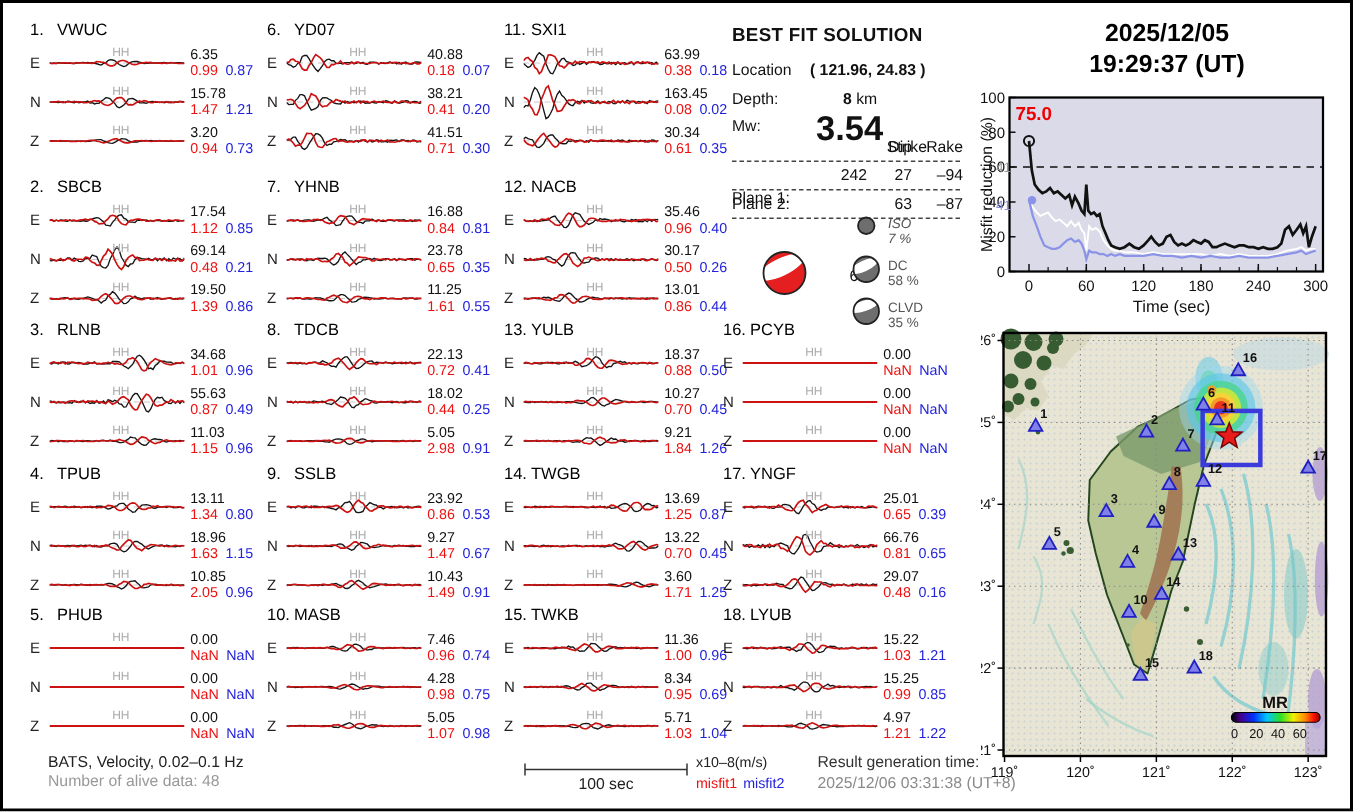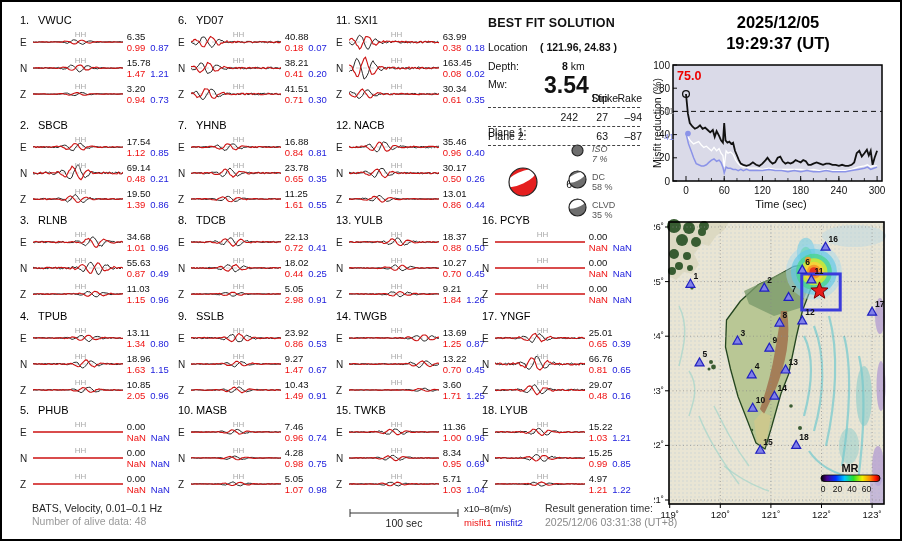--- a/index.html
+++ b/index.html
@@ -1228,21 +1228,21 @@
         <line x1="11" y1="120.2" x2="15" y2="120.2" stroke="#000" stroke-width="1"></line>
         <text x="10" y="123.2" font-size="9.5" text-anchor="end" fill="#111">24˚</text>
         <line x1="11" y1="65.6" x2="15" y2="65.6" stroke="#000" stroke-width="1"></line>
         <text x="10" y="68.6" font-size="9.5" text-anchor="end" fill="#111">25˚</text>
         <line x1="11" y1="11" x2="15" y2="11" stroke="#000" stroke-width="1"></line>
         <text x="10" y="14" font-size="9.5" text-anchor="end" fill="#111">26˚</text>
       </svg>
     </div>
 
   <div class="foot1">
-    <div>BATS, Velocity, 0.01–0.1 Hz</div>
+    <div>BATS, Velocity, 0.02–0.1 Hz</div>
     <div class="sub">Number of alive data: 48</div>
   </div>
   <svg class="abs" style="left:346px;top:503px;" width="112" height="14">
     <line x1="2" y1="8" x2="110" y2="8" stroke="#333" stroke-width="1"></line>
     <line x1="2" y1="4" x2="2" y2="12" stroke="#333" stroke-width="1"></line>
     <line x1="110" y1="4" x2="110" y2="12" stroke="#333" stroke-width="1"></line>
   </svg>
   <div class="scale-label">100 sec</div>
   <div class="amp-unit">x10–8(m/s)</div>
   <div class="misfit-leg">

